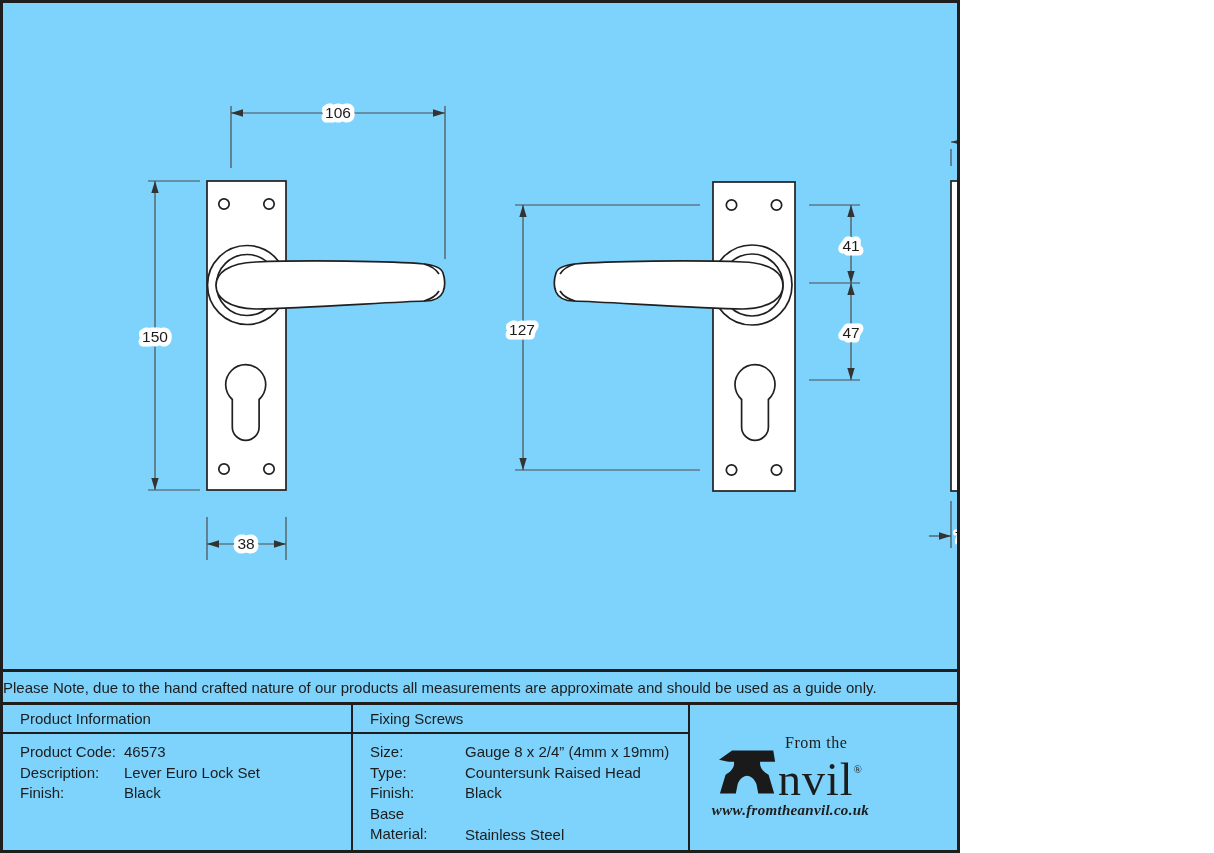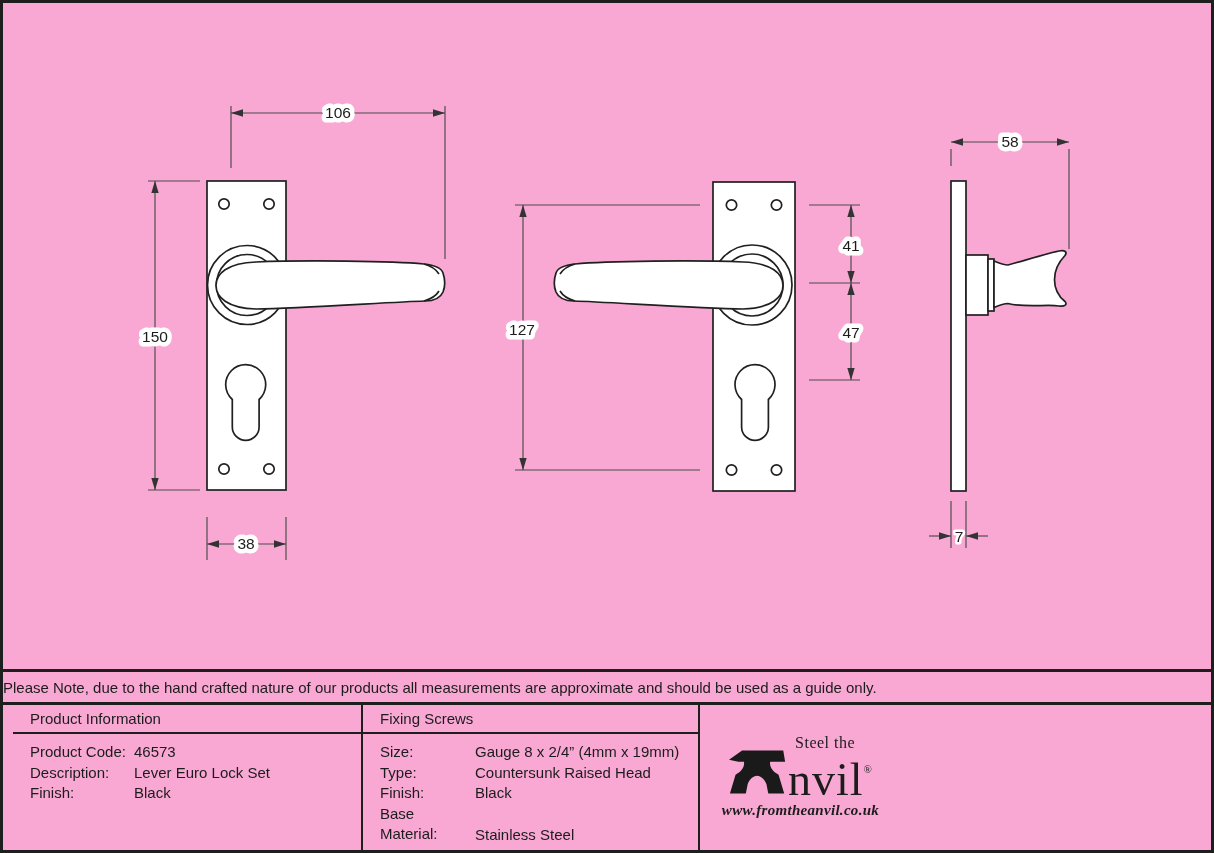--- a/index.html
+++ b/index.html
@@ -1,21 +1,21 @@
 <!DOCTYPE html>
 <html><head>
 <meta charset="utf-8">
 <style>
   html,body{margin:0;padding:0;background:#ffffff;}
   .sheet{
     position:relative;
-    width:1214px;height:853px;
+    width:960px;height:853px;
     box-sizing:border-box;
     border:3px solid #1e1e1e;
-    background:#f9a8d4;
+    background:#7dd3fc;
     font-family:"Liberation Sans", sans-serif;
     color:#1c1c1c;
     overflow:hidden;
   }
   .drawing-area{width:1208px;height:666px;}
   .drawing-area svg{display:block;}
   .dim-text{
     font-family:"Liberation Sans", sans-serif;
     font-size:15.5px;
     fill:#1c1c1c;
@@ -30,21 +30,20 @@
     box-sizing:border-box;
     height:36px;
     border-top:3px solid #1e1e1e;
     border-bottom:3px solid #1e1e1e;
     display:flex;align-items:center;
     font-size:15px;
   }
   .info-table{
     display:flex;
     height:145px;
-    margin-left:10px;
   }
   .col{box-sizing:border-box;border-right:2px solid #1e1e1e;}
   .col.c1{width:350px;}
   .col.c2{width:318px;}
   .col.c3{width:337px;}
   .col.c4{width:201px;border-right:none;display:flex;align-items:center;justify-content:center;}
   .cell-header{
     box-sizing:border-box;
     height:29px;
     border-bottom:2px solid #1e1e1e;
@@ -204,21 +203,21 @@
       </div>
     </div>
 
     <div class="col c4">
       <div class="logo">
         <div class="logo-main">
           <svg class="anvil-svg" width="58" height="50" viewBox="0 0 62 52">
             <path fill="#1a1a1a" d="M 0,14 L 14,4 L 58,4 L 60,16 L 44,16 C 43,22 47,27 53,30 L 59,50 L 42,50 L 40,40 C 38,34 33,31 30,31 C 27,31 22,34 20,40 L 18,50 L 1,50 L 7,30 C 13,27 17,22 16,16 L 10,16 Z"></path>
           </svg>
           <div class="logo-right">
-            <span class="from-the">Steel the</span>
+            <span class="from-the">From the</span>
             <span class="nvil"><span>nvil</span><span class="reg">®</span></span>
           </div>
         </div>
         <div class="logo-url">www.fromtheanvil.co.uk</div>
       </div>
     </div>
 
   </div>
 </div>
 

